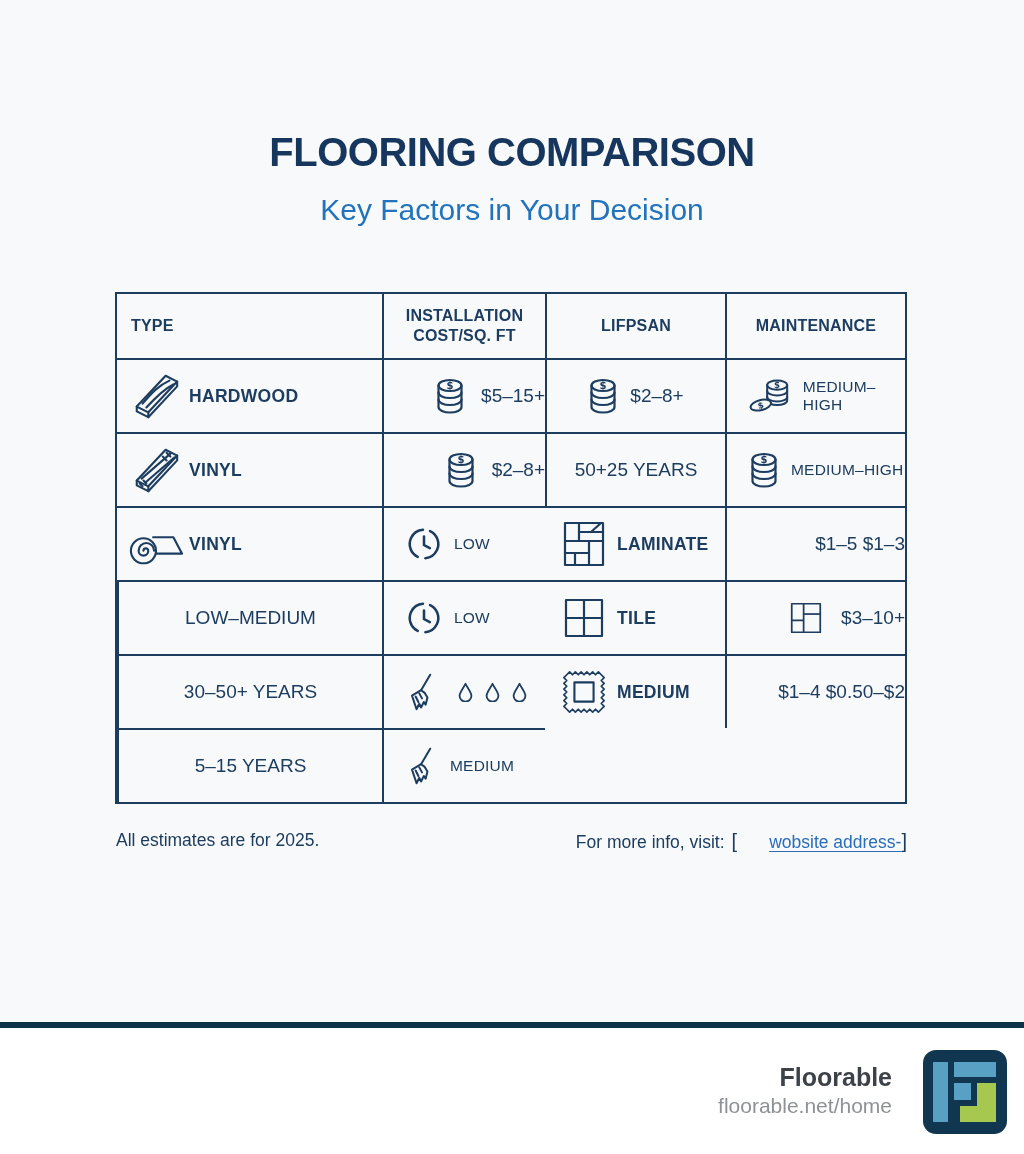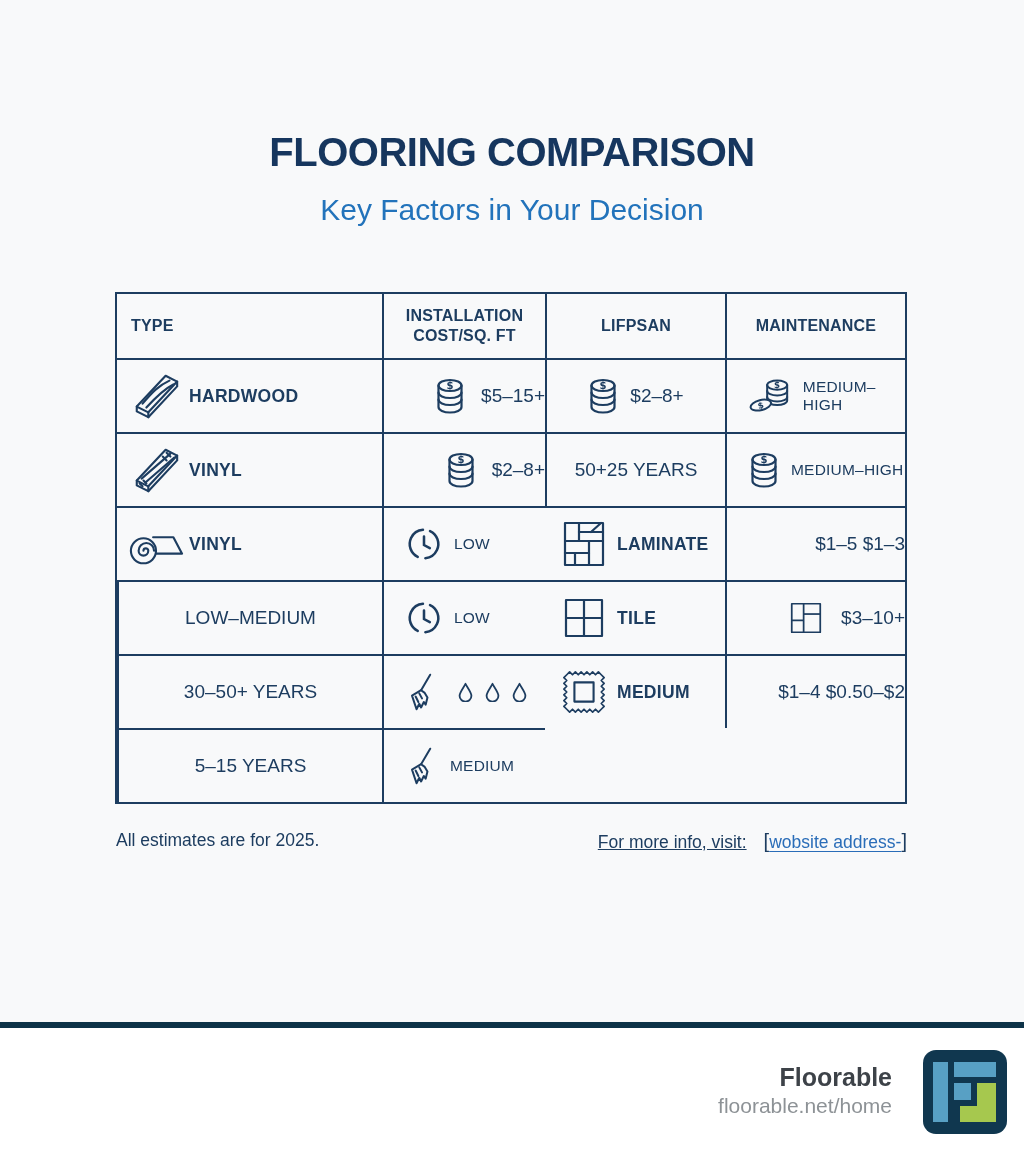--- a/index.html
+++ b/index.html
@@ -35,23 +35,23 @@
   .type-label{font-weight:700;font-size:17.5px;letter-spacing:0.3px;}
   .c.cost{justify-content:flex-end;gap:16px;font-size:19px;}
   .c.life{justify-content:center;gap:12px;font-size:19px;text-align:center;}
   .c.maint{padding-left:22px;gap:12px;font-size:15.5px;letter-spacing:0.2px;}
   .iconbox{width:58px;display:flex;justify-content:center;align-items:center;}
   .icon{color:var(--navy);display:block;}
   .drops{display:flex;gap:12px;align-items:center;margin-left:8px;}
 
   .fn-left{position:absolute;left:116px;top:830px;font-size:17.5px;color:var(--navy);}
   .fn-right{position:absolute;right:117px;top:830px;font-size:17.5px;color:var(--navy);white-space:nowrap;}
-  .fn-right .pre{margin-right:17px;text-decoration:underline;}
+  .fn-right .pre{margin-right:7px;}
   .fn-right .bracket{font-size:20px;font-weight:400;color:var(--navy);}
-  .fn-right .link{color:var(--link);text-decoration:underline;text-underline-offset:3px;cursor:pointer;}
+  .fn-right .link{color:var(--link);text-decoration:underline;text-underline-offset:3px;cursor:pointer;margin-left:32px;}
 
   .rule{position:absolute;left:0;top:1022px;width:1024px;height:6px;background:var(--rule);}
   .footer-bg{position:absolute;left:0;top:1028px;width:1024px;height:126px;background:#ffffff;}
   .brand-block{position:absolute;right:132px;top:1062px;text-align:right;}
   .brand-name{font-size:25px;font-weight:700;color:var(--brand);line-height:1.2;}
   .brand-url{font-size:21px;font-weight:400;color:var(--url);line-height:1.3;}
   .logo{position:absolute;left:922px;top:1049px;width:86px;height:86px;}
 </style>
 </head>
 <body>

